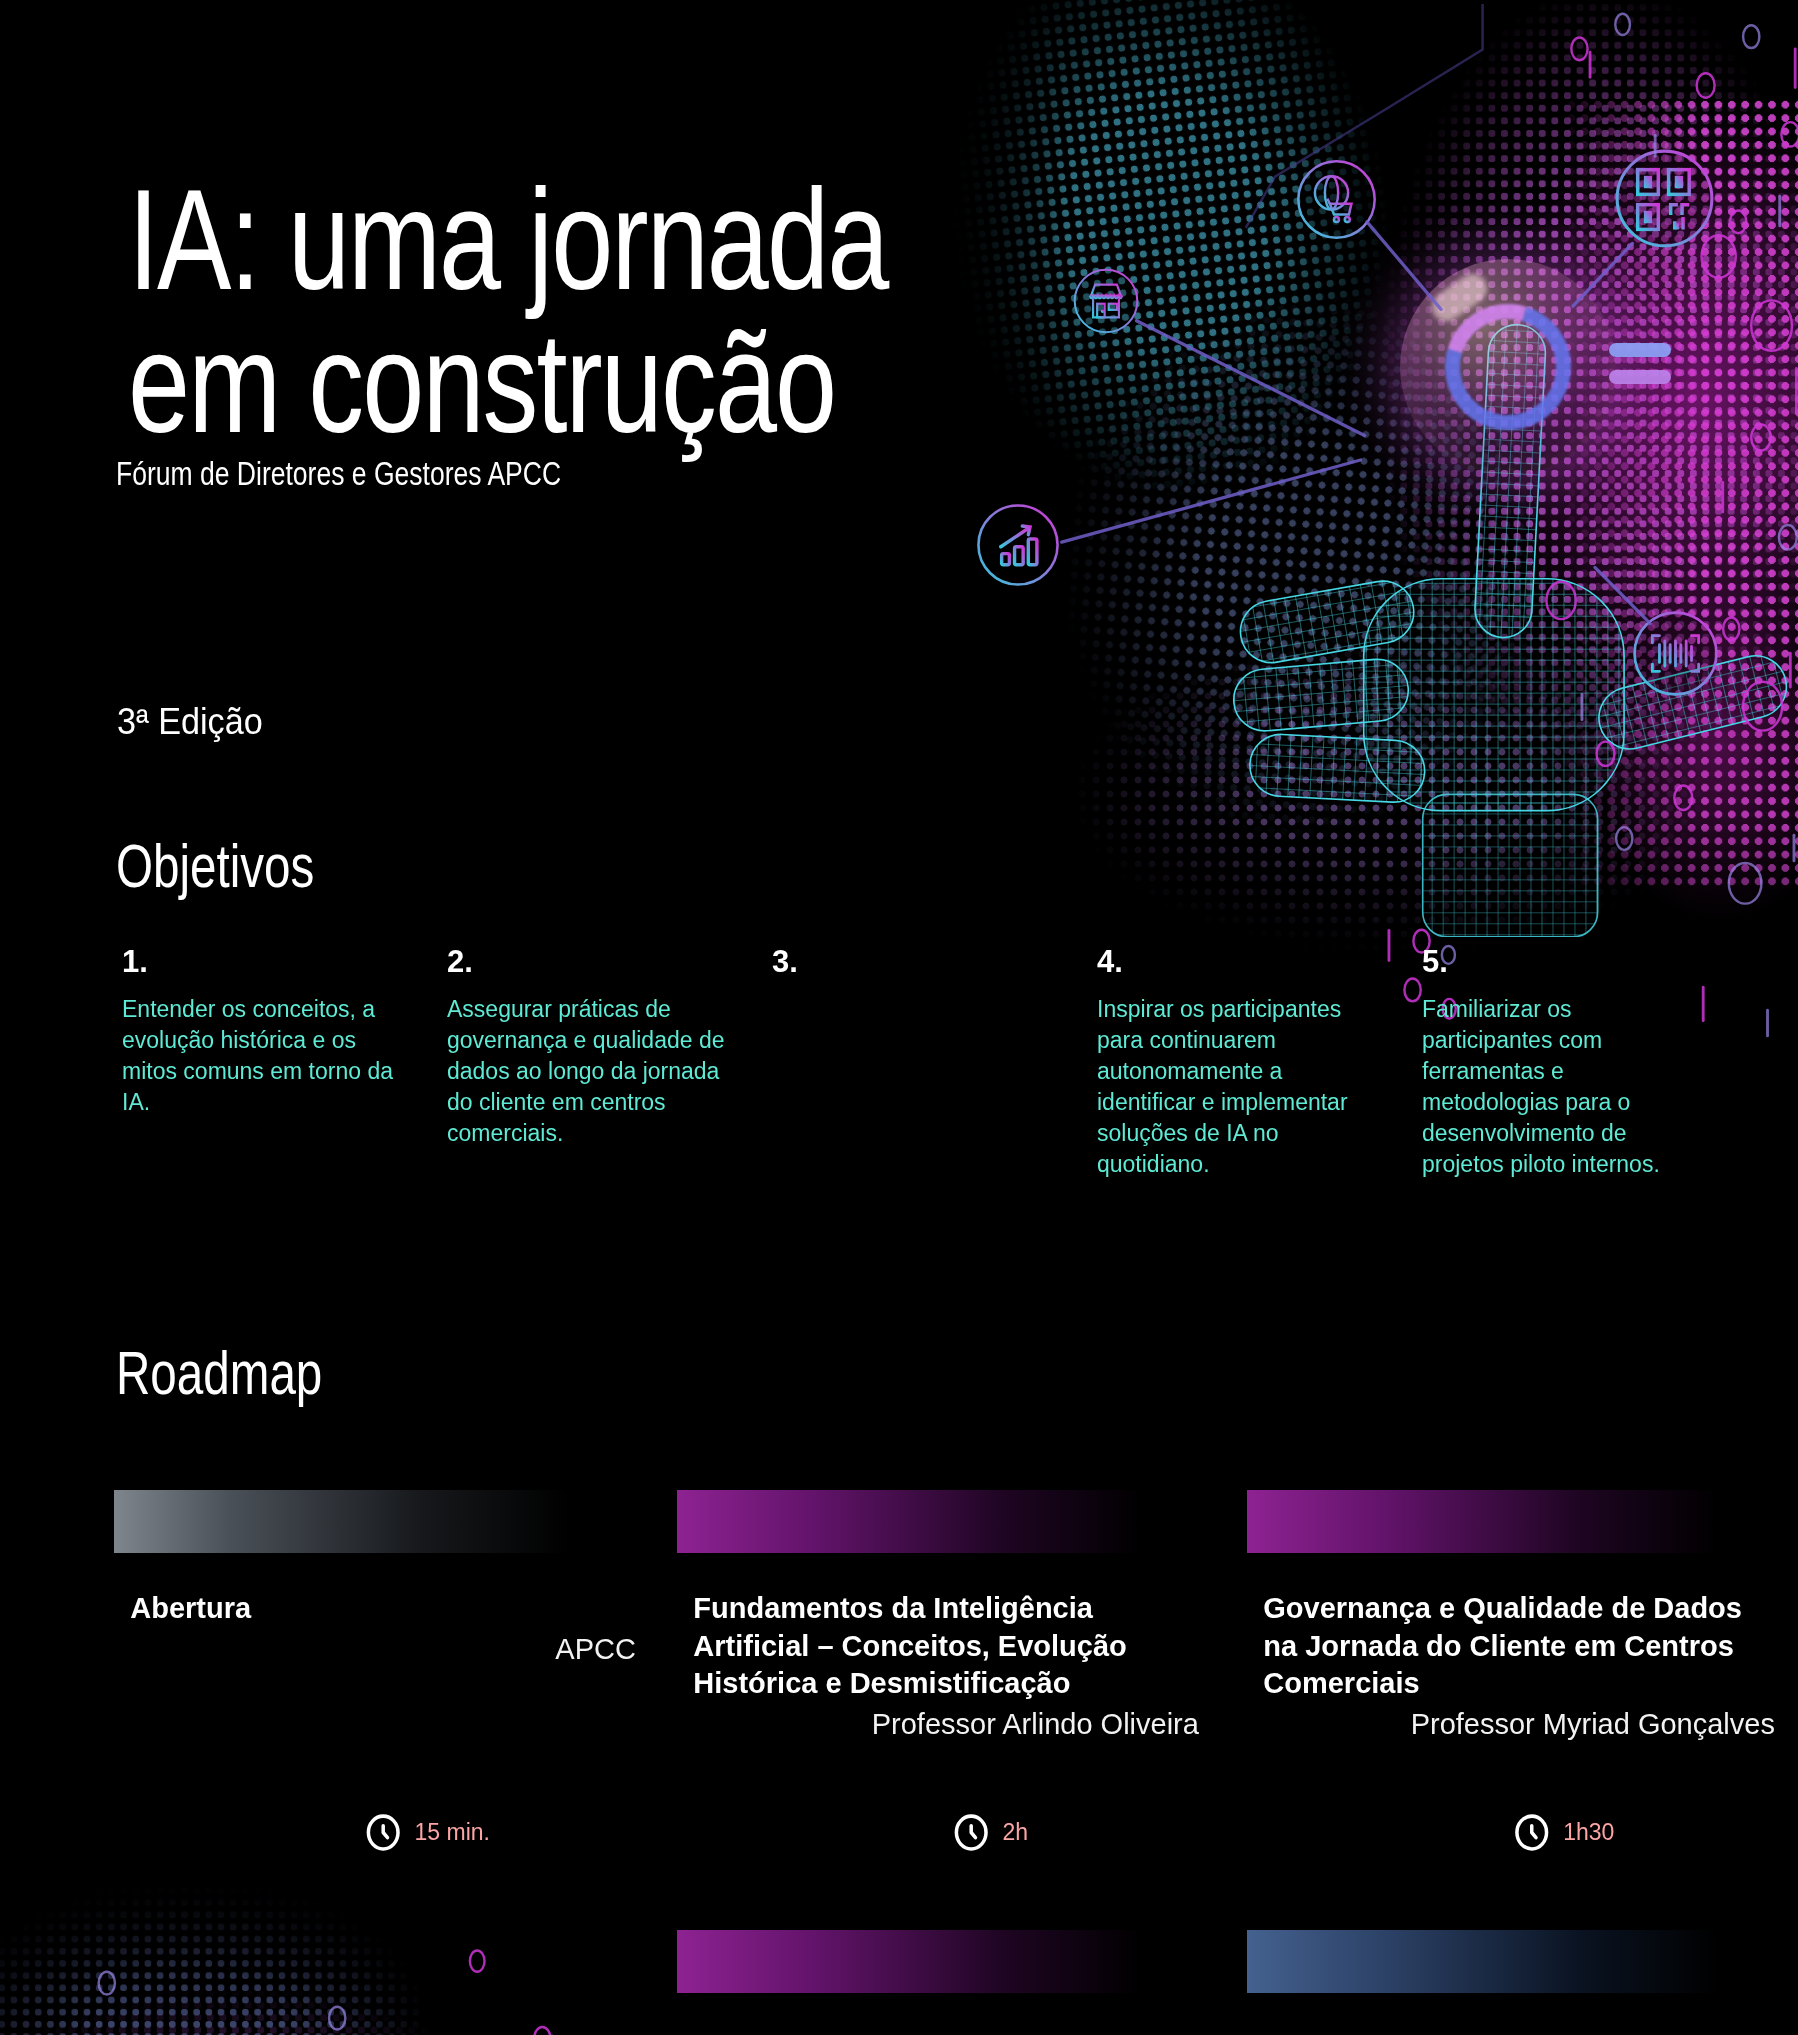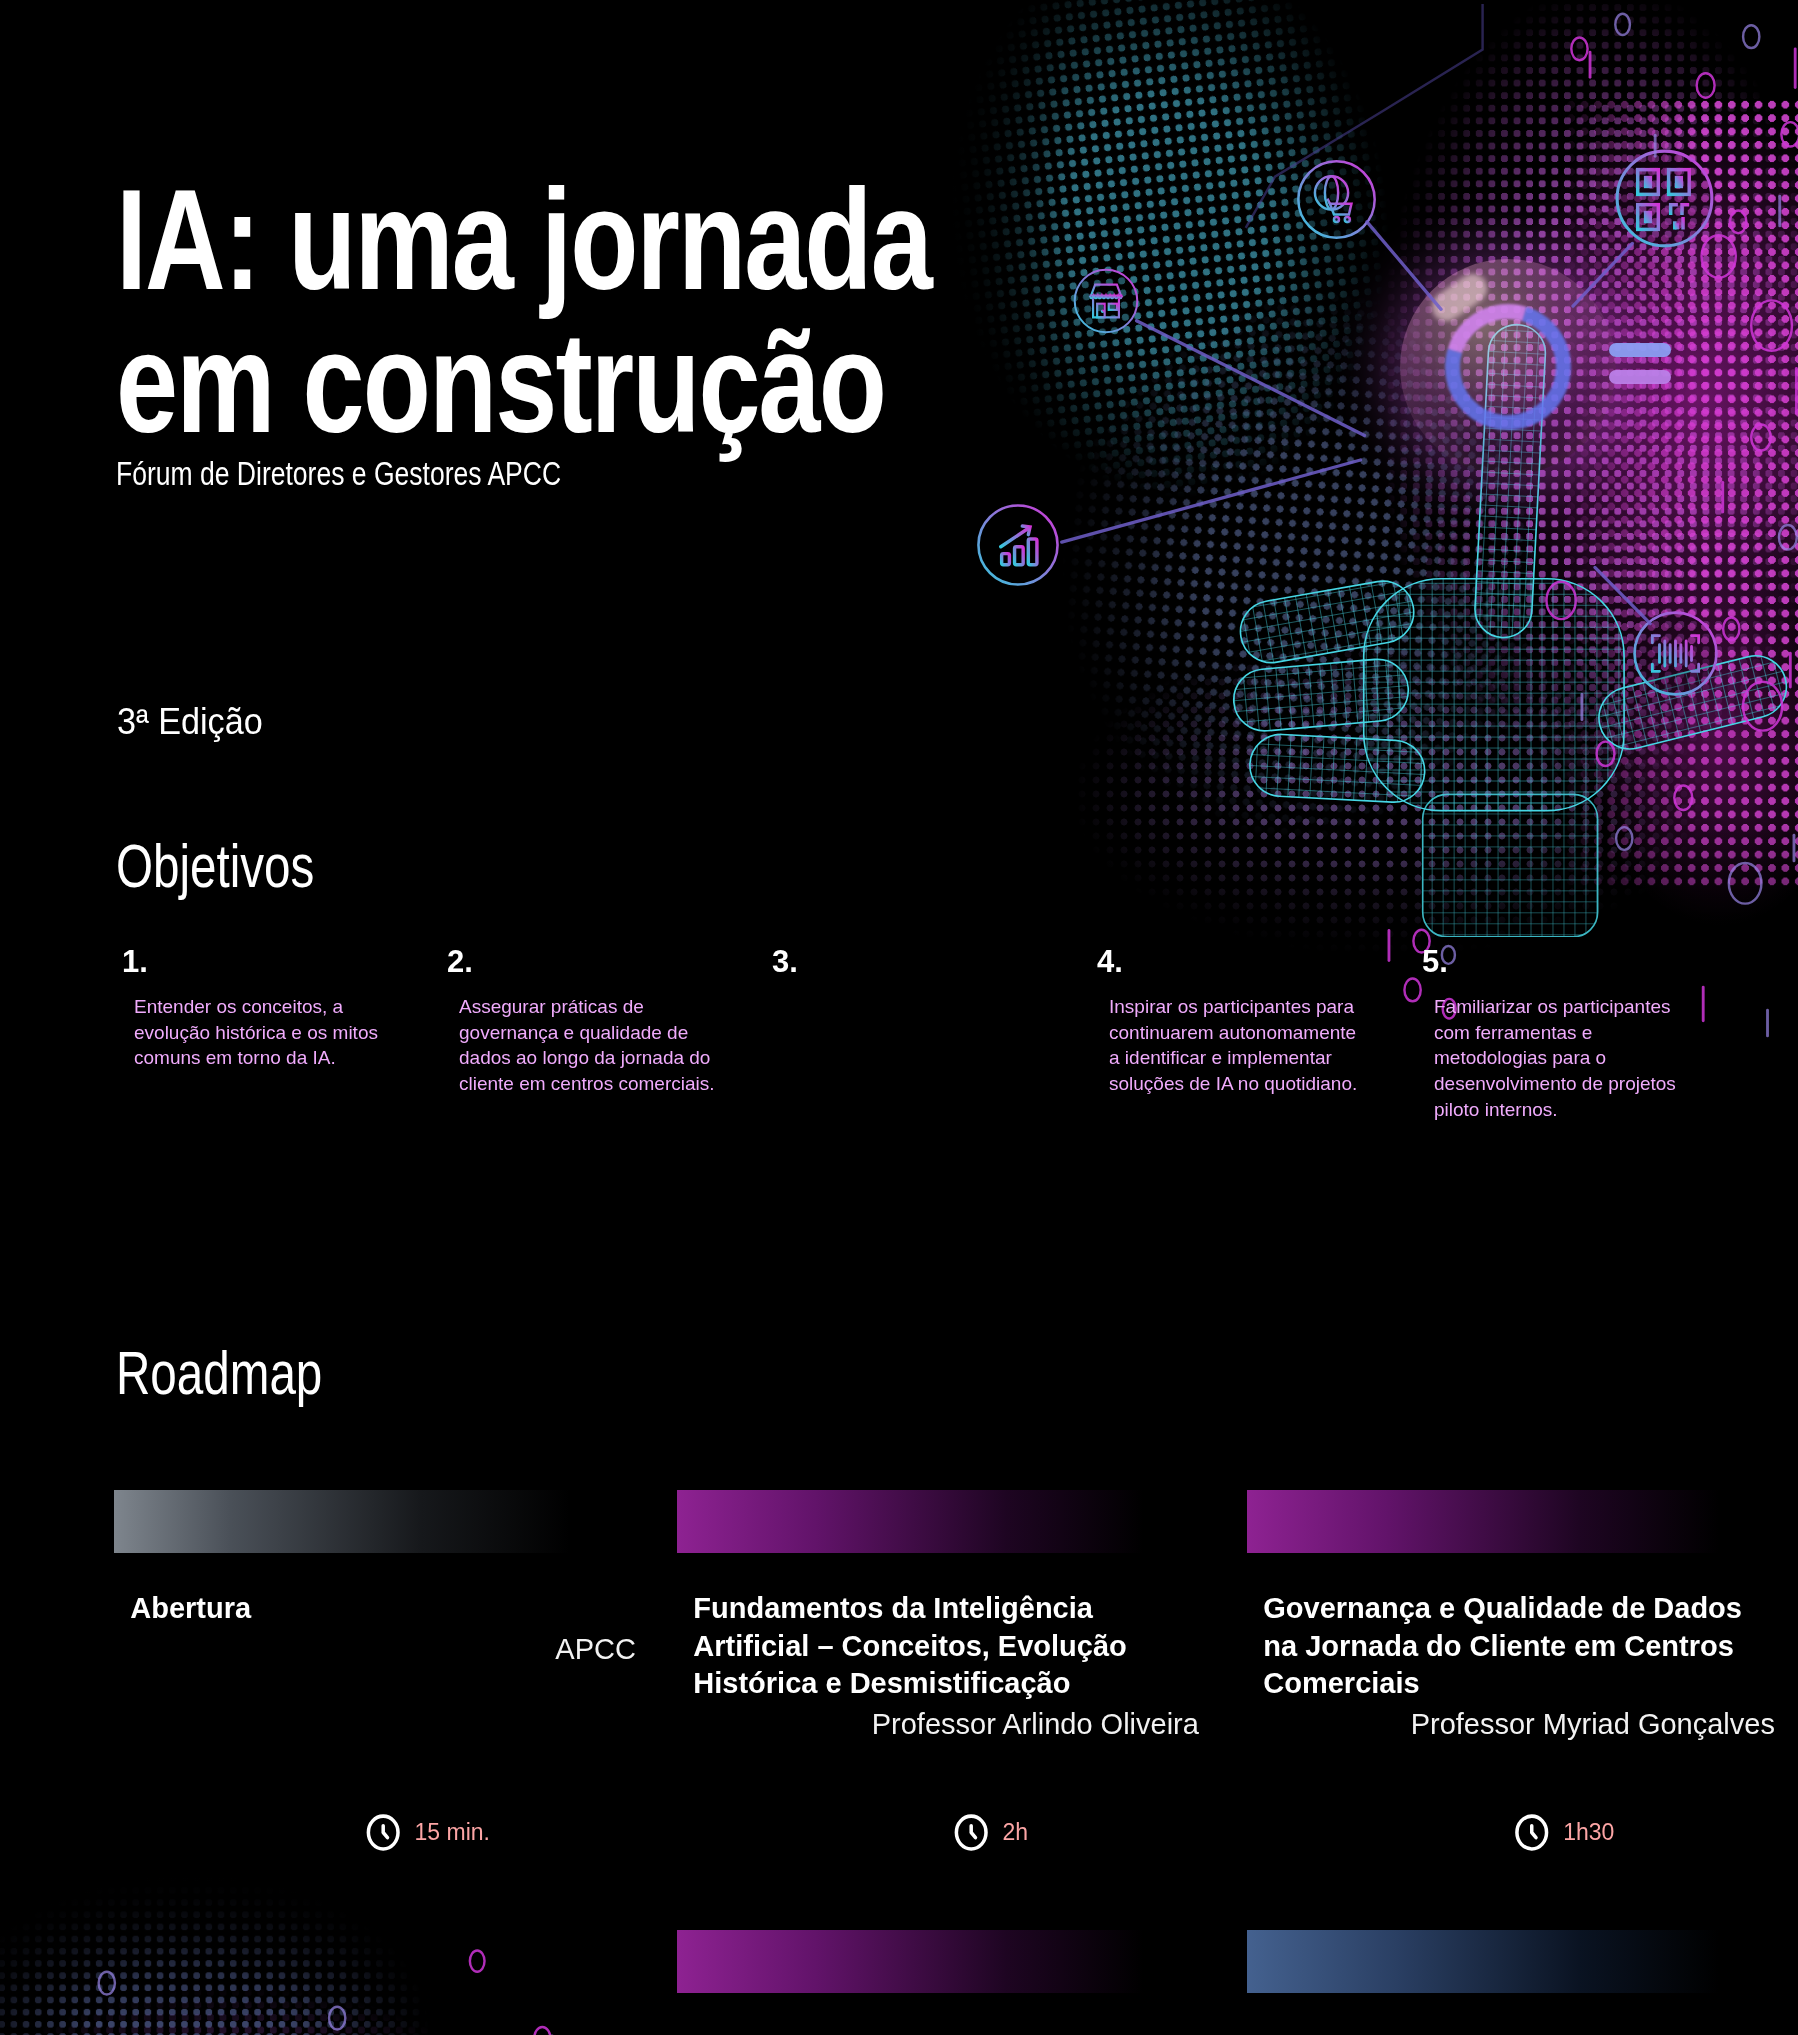--- a/index.html
+++ b/index.html
@@ -2,32 +2,32 @@
 <html style="font-size:6.5px"><head>
 <meta charset="utf-8">
 <style>
   html,body{margin:0;padding:0;background:#000;}
   #poster{position:relative;width:1799px;height:2544px;background:#000;overflow:hidden;
           color:#fff;font-family:"Liberation Sans",sans-serif;}
 
   
   .cond{display:inline-block;transform:scaleX(.78);transform-origin:left center;white-space:nowrap;}
   .cond95{display:inline-block;transform:scaleX(.95);transform-origin:left center;white-space:nowrap;}
-  .title{position:absolute;left:116px;top:168px;font-size:143px;line-height:1.0;font-weight:700;letter-spacing:-2.4px;}
+  .title{position:absolute;left:128px;top:168px;font-size:143px;line-height:1.0;font-weight:400;letter-spacing:-2.4px;}
   .subtitle{position:absolute;left:116px;top:454px;font-size:34px;font-weight:400;}
   .date-line{position:absolute;left:117px;top:638px;font-size:39px;font-weight:700;}
   .edition{position:absolute;left:117px;top:701px;font-size:36px;font-weight:400;}
   .section-heading{position:absolute;left:116px;font-size:61px;font-weight:400;}
   #objetivos-heading{top:831px;}
   #roadmap-heading{top:1338px;}
 
   
   .obj-grid{position:absolute;left:122px;top:944px;display:grid;grid-template-columns:repeat(5,283px);column-gap:42px;}
   .obj-num{font-size:31px;font-weight:700;margin:0 0 14px 0;}
-  .obj-text{font-size:19px;line-height:1.35;margin:12px;color:#f0abfc;}
+  .obj-text{font-size:23px;line-height:1.35;margin:0;color:#5eead4;}
 
   
   .card{position:absolute;width:530px;height:419px;}
   .card.wide{width:536px;}
   .bar{height:63px;width:100%;}
   .bar-gray{background:linear-gradient(90deg,#7e858d 0%,#4a5058 22%,#16181b 58%,#000 86%);}
   .bar-purple{background:linear-gradient(90deg,#8e2292 0%,#62136a 26%,#1e0522 62%,#000 88%);}
   .bar-blue{background:linear-gradient(90deg,#44618f 0%,#2a3f63 28%,#0a1322 62%,#000 88%);}
   .card-body{padding:37px 8.1px 0 16.3px;}
   .card-title{font-size:29px;font-weight:700;line-height:1.3;margin:0;}

